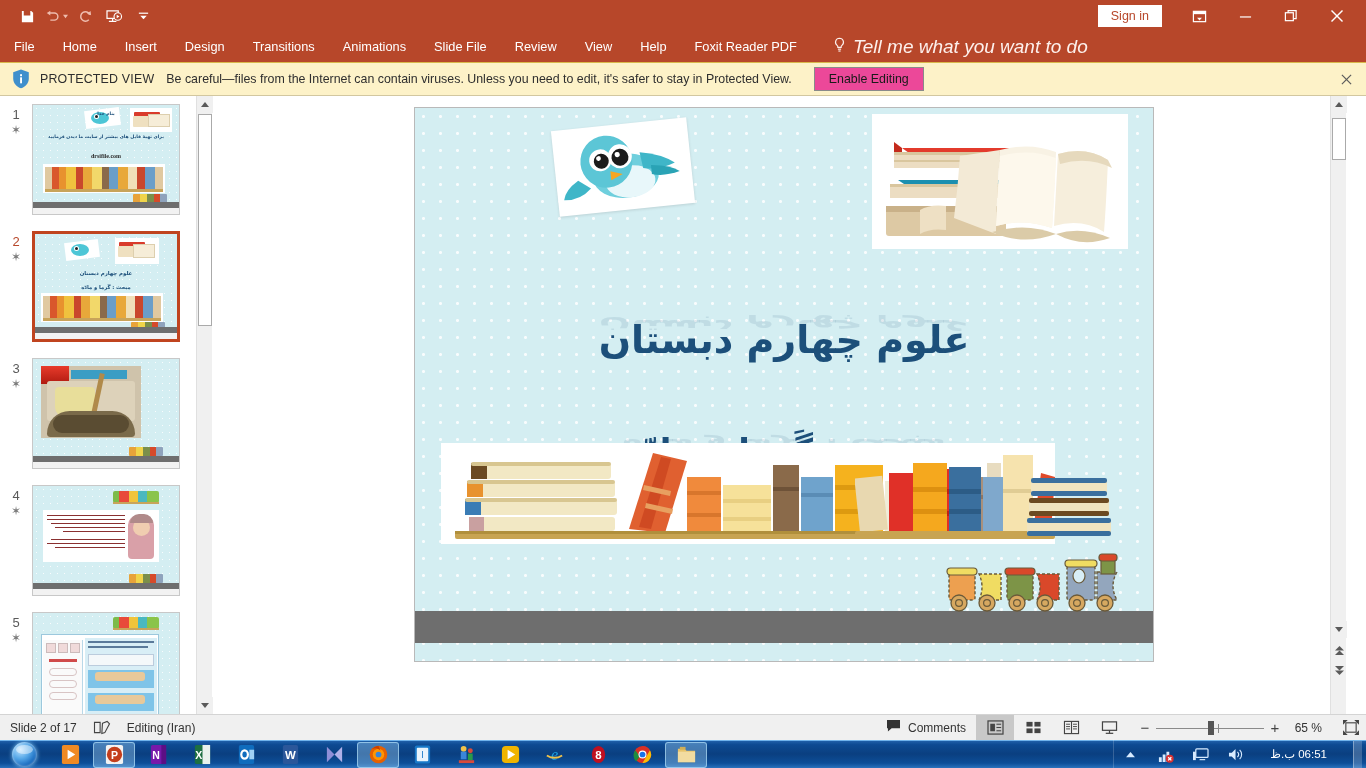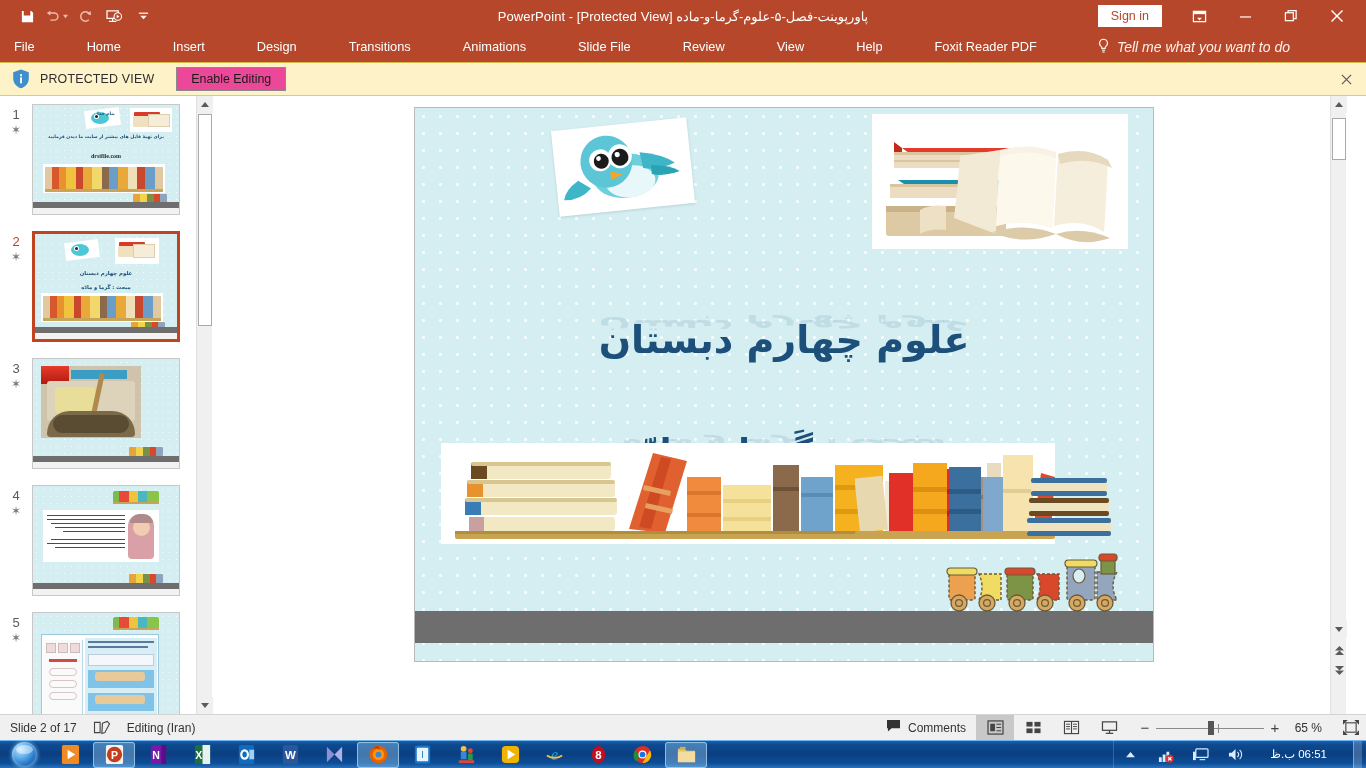--- a/index.html
+++ b/index.html
@@ -30,28 +30,28 @@
     background:#fff; color:#b7472a; font-size:12.5px; padding:4px 13px;
     margin-right:14px; cursor:pointer; border:0; font-family:inherit;
   }
   .winbtn{
     width:46px; height:32px; display:flex; align-items:center; justify-content:center;
     cursor:pointer;
   }
   
   .ribbon{
     position:absolute; left:0; top:32px; width:1366px; height:30px;
-    background:#b7472a; color:#fff; display:flex; align-items:center;gap:24px;
+    background:#b7472a; color:#fff; display:flex; align-items:center;
   }
   .rtab{
     font-size:12.8px; padding:0 14px; height:30px; line-height:30px; cursor:pointer;
     white-space:nowrap;
   }
   .tellme{
-    display:flex; align-items:center; gap:7px; margin-left:22px; font-size:14px;
+    display:flex; align-items:center; gap:7px; margin-left:22px; font-size:19px;
     font-style:italic; cursor:pointer; color:#fdf0ec;
   }
   .share{
     position:absolute; right:14px; top:36px; display:flex; align-items:center; gap:5px;
     font-size:12.5px; color:#f3c9bd; cursor:pointer;
   }
   
   .banner{
     position:absolute; left:0; top:62px; width:1366px; height:34px;
     background:#fdf2c8; border-top:1px solid #d9b84a; border-bottom:1px solid #d2c7a0;
@@ -237,21 +237,20 @@
           <path fill="#fff" d="M11.3 6.1l3 1.9-3 1.9z"></path>
         </svg>
     </div>
     <div class="qat-btn" title="Customize Quick Access Toolbar">
       <svg width="13" height="12" viewBox="0 0 14 12">
           <path fill="none" stroke="#fff" stroke-width="1.3" d="M2 3h10"></path>
           <path fill="#fff" d="M3.5 5.6h7L7 9.6z"></path>
         </svg>
     </div>
   </div>
-  <div class="title-text">پاورپوینت-فصل-۵-علوم-گرما-و-ماده [Protected View]  -  PowerPoint</div>
   <div class="win-right">
     <button class="signin">Sign in</button>
     <div class="winbtn">
       <svg width="15" height="15" viewBox="0 0 16 16">
           <rect x="1.5" y="2.5" width="13" height="11" fill="none" stroke="#fff" stroke-width="1.3"></rect>
           <rect x="1.5" y="2.5" width="13" height="3" fill="#fff"></rect>
           <path fill="#fff" d="M8 12.3l-2.6-3h5.2z"></path>
         </svg>
     </div>
     <div class="winbtn">
@@ -311,20 +310,21 @@
 
 <div class="banner">
   <span class="banner-icon">
     <svg width="18" height="20" viewBox="0 0 18 20">
         <path fill="#3f8fcc" d="M9 .6L1.2 3.3v6.1c0 4.4 3.2 8.4 7.8 9.9 4.6-1.5 7.8-5.5 7.8-9.9V3.3z"></path>
         <rect x="8.1" y="5.2" width="1.9" height="2" fill="#fff"></rect>
         <rect x="8.1" y="8.3" width="1.9" height="6" fill="#fff"></rect>
       </svg>
   </span>
   <span class="banner-strong">PROTECTED VIEW</span>
+  <span class="banner-msg">Be careful—files from the Internet can contain viruses. Unless you need to edit, it's safer to stay in Protected View.</span>
   <button class="enable-btn">Enable Editing</button>
   <span class="banner-close">
     <svg width="11" height="11" viewBox="0 0 12 12">
         <line x1="1" y1="1" x2="11" y2="11" stroke="#5a5a5a" stroke-width="1.3"></line>
         <line x1="11" y1="1" x2="1" y2="11" stroke="#5a5a5a" stroke-width="1.3"></line>
       </svg>
   </span>
 </div>
 
 <div class="workspace">

